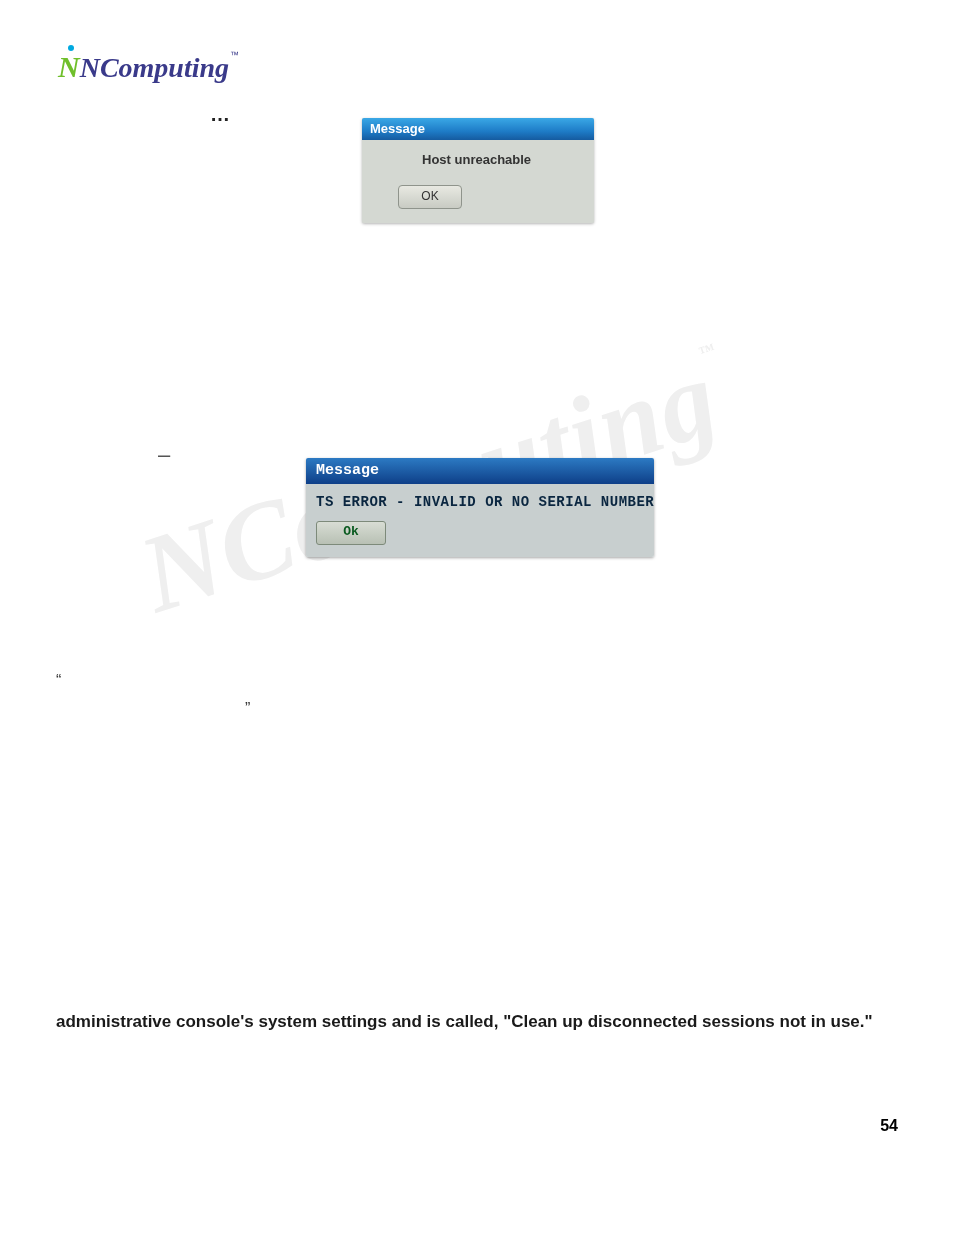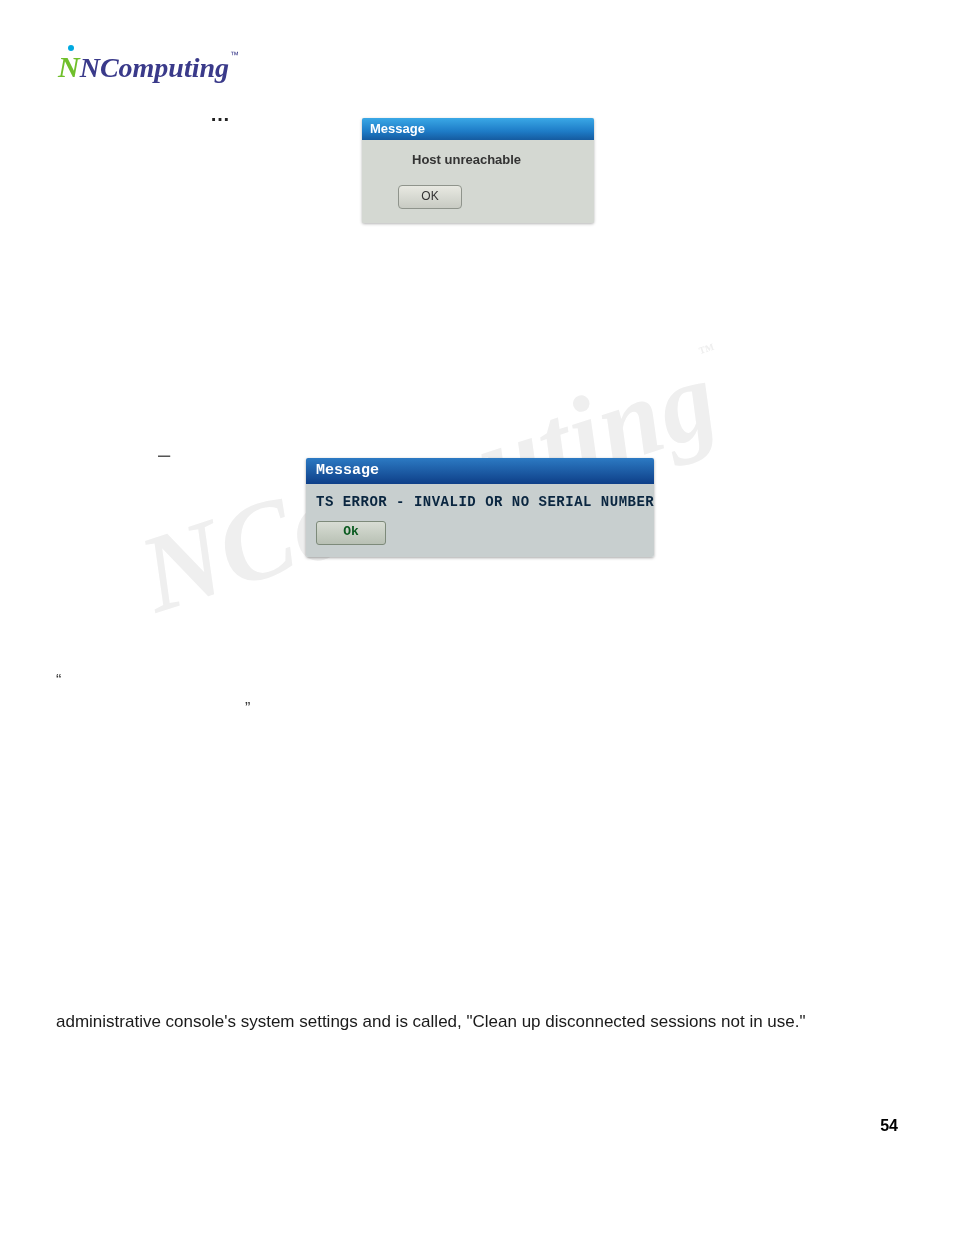--- a/index.html
+++ b/index.html
@@ -109,21 +109,21 @@
     font-weight: 600;
   }
   .shot1 .body {
     padding: 12px 16px 14px 16px;
     background: #d4d8d2;
   }
   .shot1 .msg {
     font-size: 13px;
     color: #333;
     font-weight: 600;
-    margin: 0 0 18px 6px;
+    margin: 0 0 18px 16px;
     padding-left: 28px;
   }
   .shot1 .okbtn {
     display: inline-block;
     width: 62px;
     height: 22px;
     line-height: 20px;
     text-align: center;
     font-size: 12px;
     color: #333;
@@ -206,20 +206,21 @@
   }
   
   .para {
     position: absolute;
     left: 56px;
     top: 1010px;
     width: 842px;
     font-size: 17px;
     color: #1a1a1a;
     line-height: 24px;
+    font-weight: bold;
   }
   
   .pagenum {
     position: absolute;
     right: 56px;
     bottom: 100px;
     font-size: 16px;
     font-weight: 700;
     color: #000;
     margin-top: 40px;

